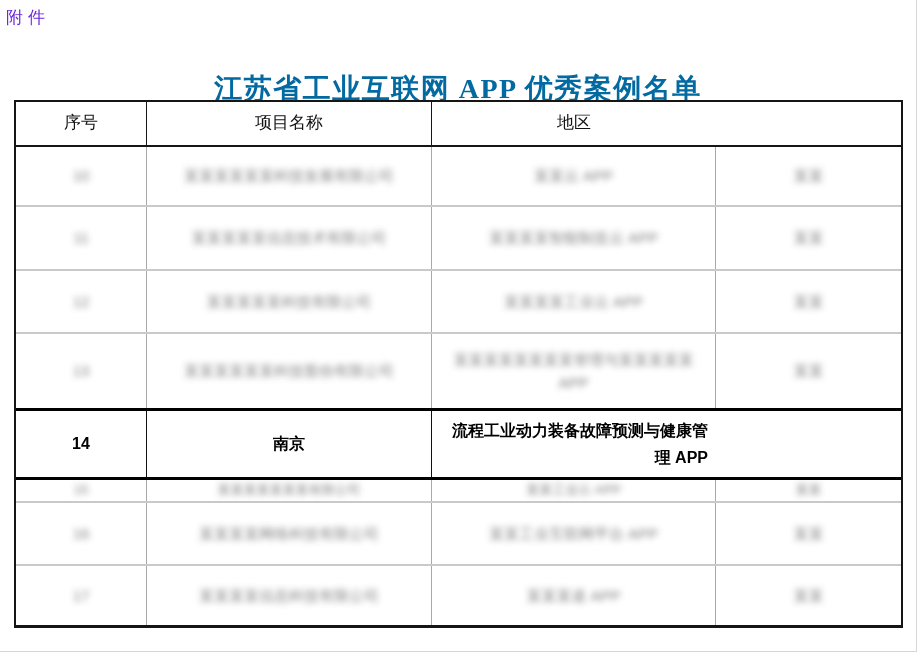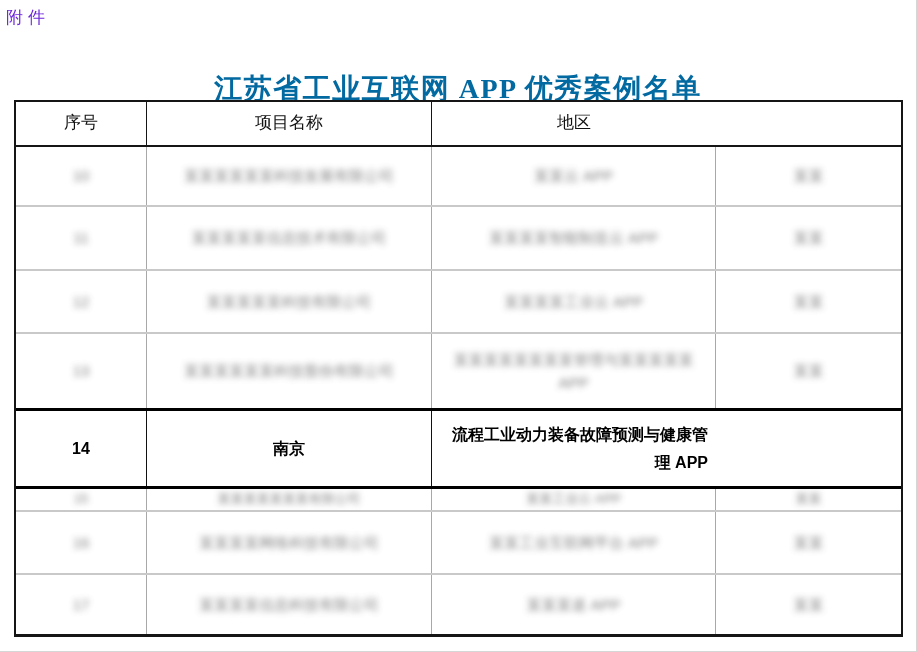--- a/index.html
+++ b/index.html
@@ -109,21 +109,21 @@
         <div class="cell">
           <span>某某某某某某科技股份有限公司</span>
         </div>
         <div class="cell">
           <span>某某某某某某某某管理与某某某某某 APP</span>
         </div>
         <div class="cell">
           <span>某某</span>
         </div>
       </div>
-      <div class="row hl" style="height: 81px;">
+      <div class="row hl" style="height: 72px;">
         <div class="cell">
           <span>14</span>
         </div>
         <div class="cell">
           <span>南京</span>
         </div>
         <div class="cell">
           <span>流程工业动力装备故障预测与健康管理 APP</span>
         </div>
       </div>

